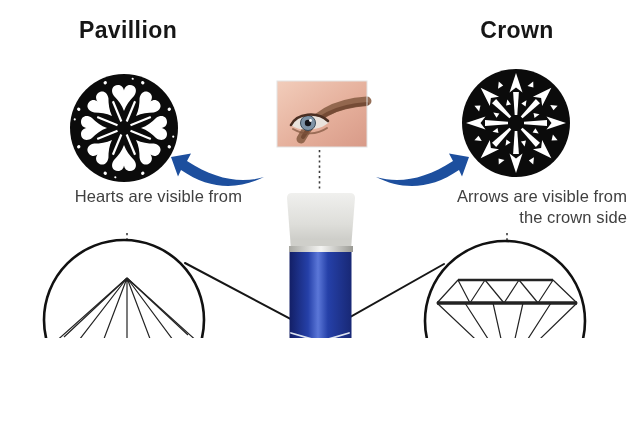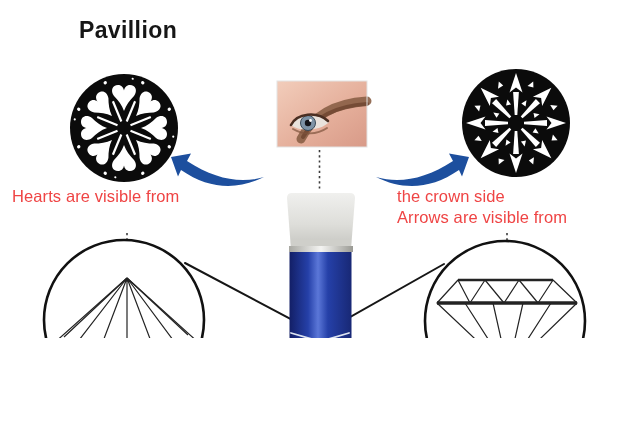--- a/index.html
+++ b/index.html
@@ -7,22 +7,22 @@
     position:relative;width:639px;height:338px;background:#ffffff;overflow:hidden;
     font-family:"Liberation Sans",sans-serif;
   }
   .title{
     position:absolute;width:180px;text-align:center;
     font-size:23px;font-weight:700;color:#161616;letter-spacing:.4px;
   }
   #title-left{left:38px;top:17px;}
   #title-right{left:427px;top:17px;}
   .caption{
-    position:absolute;width:230px;text-align:left;
-    font-size:16.5px;line-height:21px;font-weight:500;color:#ef4444;letter-spacing:.1px;
+    position:absolute;width:230px;text-align:right;
+    font-size:16.5px;line-height:21px;font-weight:500;color:#404040;letter-spacing:.1px;
   }
   #caption-left{left:12px;top:186px;}
   #caption-right{left:397px;top:186px;}
   svg.gfx{position:absolute;left:0;top:0;}
 </style>
 </head>
 <body>
 
 <div class="stage">
 
@@ -183,22 +183,23 @@
       <circle cx="31" cy="42" r="7.5" fill="#7e93a6" stroke="#3a4a58" stroke-width="1"></circle>
       <circle cx="31" cy="42" r="3.2" fill="#15151a"></circle>
       <circle cx="33.5" cy="39.5" r="1.4" fill="#ffffff"></circle>
       <path d="M14,44 C20,32 40,30 51,40" fill="none" stroke="#4a2e22" stroke-width="2.6" stroke-linecap="round"></path>
       <path d="M16,48 C26,54 40,54 50,47" fill="none" stroke="#7d523c" stroke-width="2" stroke-linecap="round" opacity=".7"></path>
       <rect width="90" height="66" fill="none" stroke="#e3e3e3" stroke-width="1"></rect>
     </g>
   </svg>
 
   <div class="title" id="title-left">Pavillion</div>
+  <div class="title" id="title-right">Crown</div>
 
   <div class="caption" id="caption-left">
     <div>Hearts are visible from</div>
   </div>
   <div class="caption" id="caption-right">
+    <div>Arrows are visible from</div>
     <div>the crown side</div>
-    <div>Arrows are visible from</div>
   </div>
 
 </div>
 
 </body></html>

